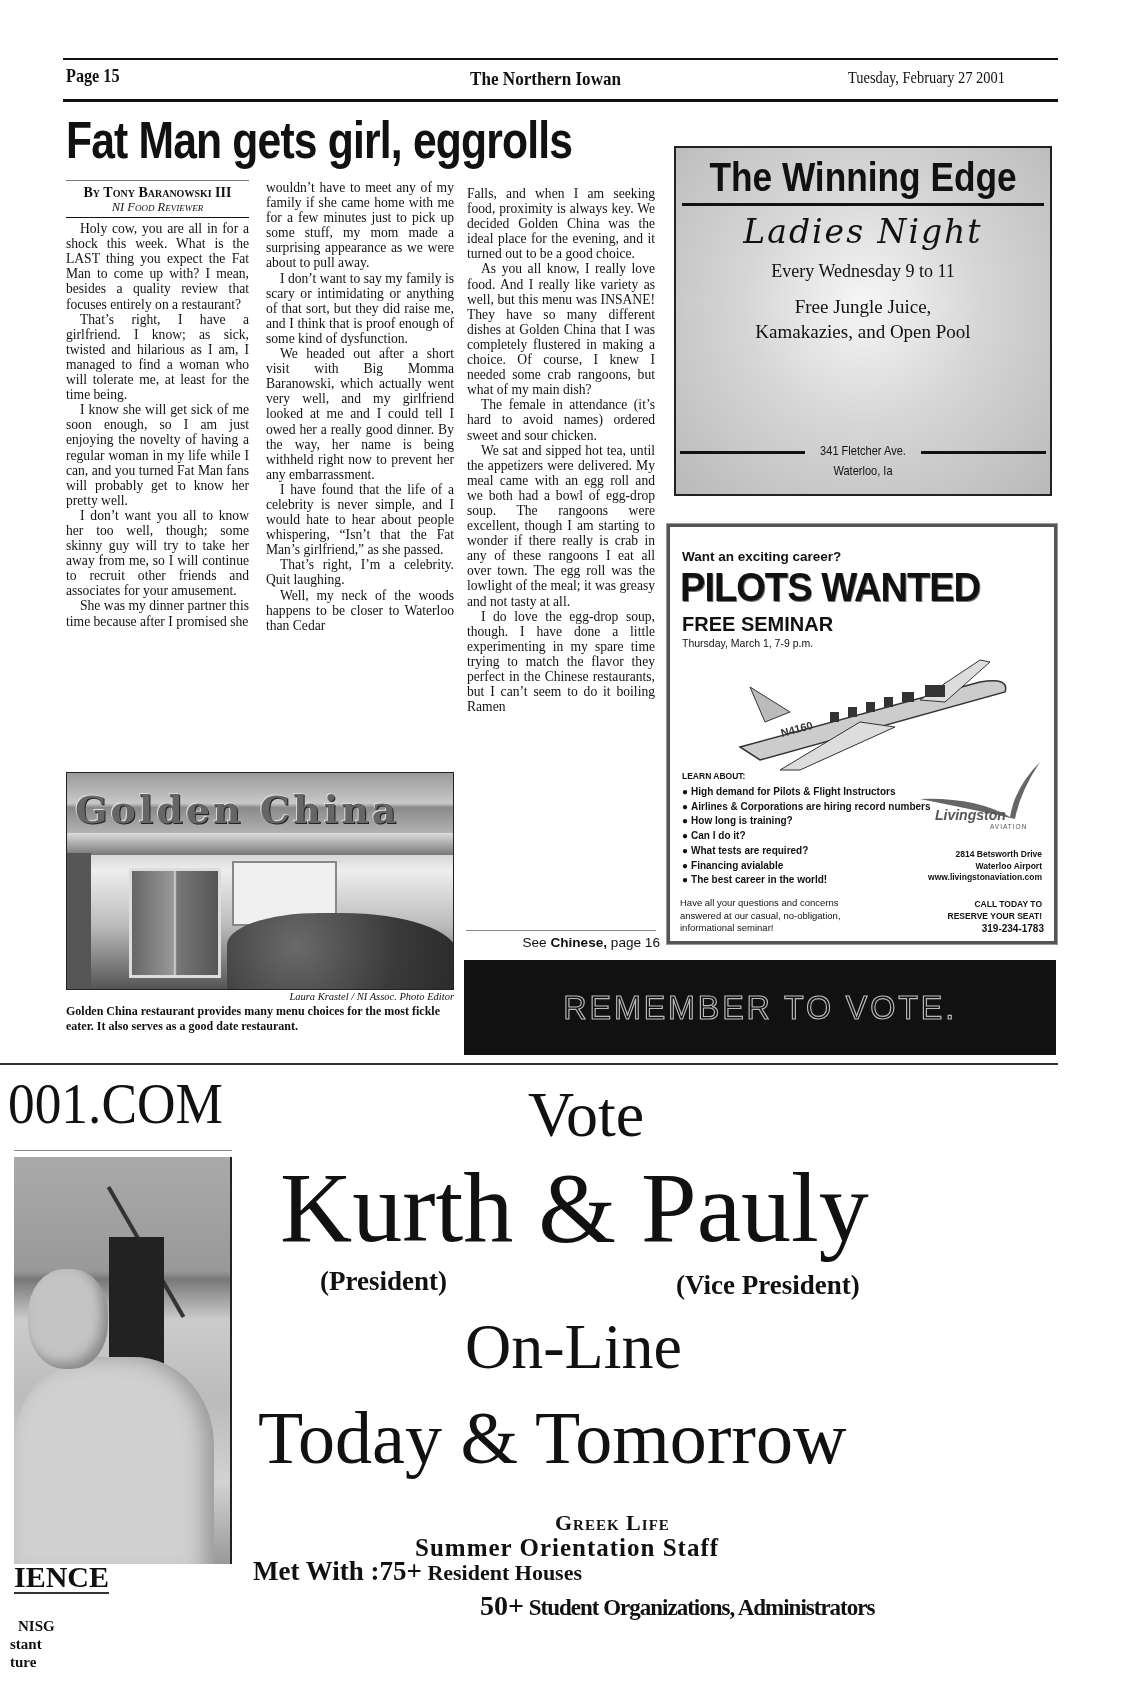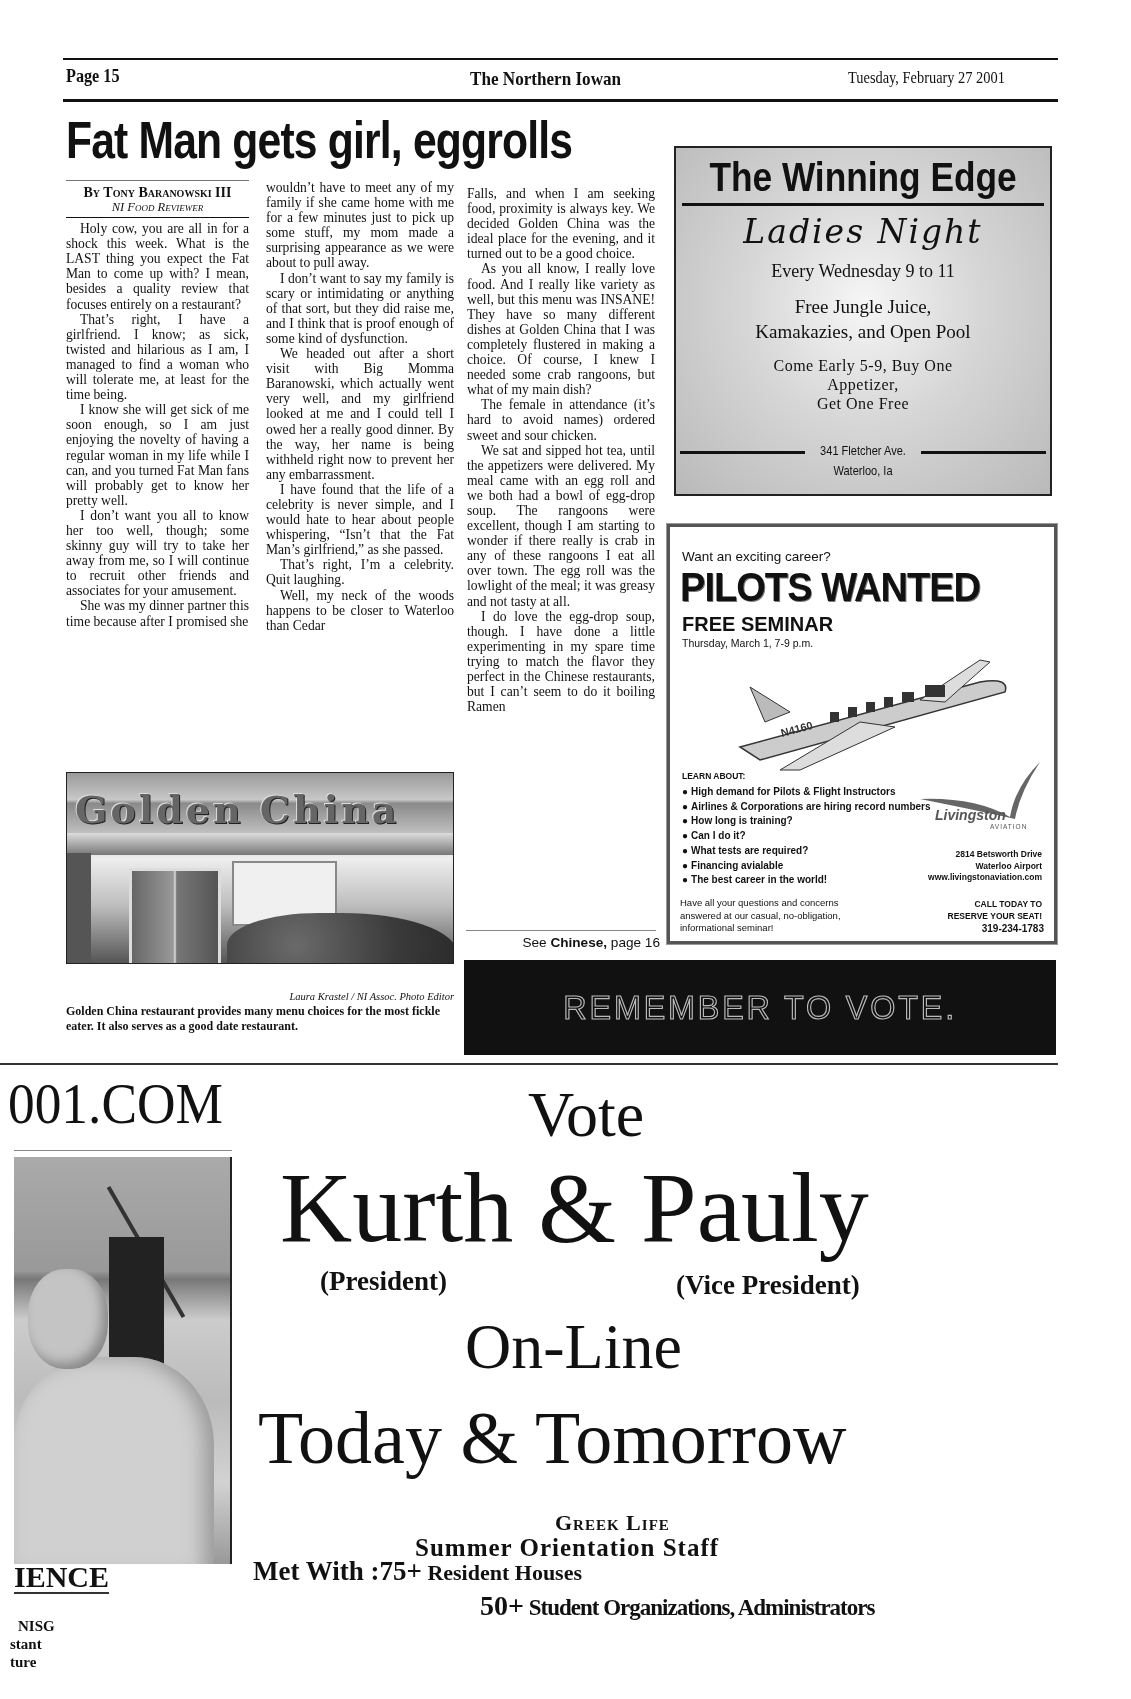--- a/index.html
+++ b/index.html
@@ -16,21 +16,21 @@
 
   
   .col { position: absolute; font-family: "Liberation Serif", serif; font-size: 13.6px; line-height: 15.1px; text-align: justify; }
   .col p { text-indent: 14px; }
   .col p.noindent { text-indent: 0; }
   .byline { text-align: center; font-weight: bold; font-size: 14px; line-height: 15px; font-variant: small-caps; }
   .byline-title { text-align: center; font-style: italic; font-size: 12.5px; font-variant: small-caps; border-bottom: 1.5px solid #111; padding-bottom: 2px; margin-bottom: 3px; }
   .thinrule { border-top: 1px solid #777; margin-bottom: 4px; }
 
   
-  .photo { position: absolute; left: 66px; top: 772px; width: 388px; height: 192px; border: 1px solid #222; background: linear-gradient(180deg, #9a9a9a 0%, #c8c8c8 14%, #8a8a8a 16%, #eee 45%, #bdbdbd 70%, #555 100%); overflow: hidden; }
+  .photo { position: absolute; left: 66px; top: 772px; width: 388px; height: 218px; border: 1px solid #222; background: linear-gradient(180deg, #9a9a9a 0%, #c8c8c8 14%, #8a8a8a 16%, #eee 45%, #bdbdbd 70%, #555 100%); overflow: hidden; }
   .photo-sign { position: absolute; left: 8px; top: 14px; font-family: "DejaVu Serif", serif; font-weight: bold; font-size: 38px; letter-spacing: 3px; color: #666; text-shadow: 1px 1px 0 #222, -1px -1px 0 #ddd; }
   .photo-awning { position: absolute; left: 0; top: 60px; width: 100%; height: 22px; background: linear-gradient(#ddd, #777); }
   .photo-door { position: absolute; left: 62px; top: 95px; width: 92px; height: 110px; border: 3px solid #ddd; background: linear-gradient(90deg, #666 0%, #999 48%, #ddd 50%, #777 52%, #555 100%); }
   .photo-window { position: absolute; left: 165px; top: 88px; width: 105px; height: 65px; background: #f0f0f0; border: 2px solid #888; }
   .photo-bush { position: absolute; left: 160px; top: 140px; width: 230px; height: 80px; border-radius: 40% 50% 0 0; background: radial-gradient(circle at 30% 40%, #6a6a6a, #3a3a3a 60%, #2a2a2a); }
   .photo-wall { position: absolute; left: 0; top: 80px; width: 24px; height: 140px; background: #555; }
   .credit { position: absolute; left: 66px; top: 991px; width: 388px; text-align: right; font-family: "Liberation Serif", serif; font-style: italic; font-size: 10.5px; }
   .caption { position: absolute; left: 66px; top: 1004px; width: 388px; font-family: "Liberation Serif", serif; font-weight: bold; font-size: 12px; line-height: 15px; }
 
   .seealso { position: absolute; left: 470px; top: 935px; width: 190px; text-align: right; font-family: Liberation Sans, sans-serif; font-size: 13.6px; }
@@ -43,21 +43,21 @@
   .we-ladies { font-family: "DejaVu Serif", serif; font-style: italic; font-size: 33px; margin-top: 6px; letter-spacing: 2px; }
   .we-every { font-size: 18px; margin-top: 10px; }
   .we-free { font-size: 19px; line-height: 25px; margin-top: 12px; }
   .we-come { font-size: 16px; line-height: 19px; margin-top: 12px; letter-spacing: 0.5px; }
   .we-addr { position: absolute; bottom: 36px; left: 0; right: 0; font-family: "Liberation Sans", sans-serif; font-size: 13px; transform: scaleX(0.85); }
   .we-city { position: absolute; bottom: 16px; left: 0; right: 0; font-family: "Liberation Sans", sans-serif; font-size: 13px; transform: scaleX(0.85); }
   .we-line { position: absolute; bottom: 40px; height: 3px; background: #111; width: 125px; }
 
   
   .pilots { position: absolute; left: 667px; top: 524px; width: 390px; height: 420px; border: 3px solid #555; outline: 1px solid #999; background: #fff; font-family: "Liberation Sans", sans-serif; }
-  .pl-want { position: absolute; left: 12px; top: 22px; font-weight: normal; font-size: 13.5px; }
+  .pl-want { position: absolute; left: 12px; top: 22px; font-weight: bold; font-size: 13.5px; }
   .pl-big { position: absolute; left: 10px; top: 38px; font-weight: bold; font-size: 40px; letter-spacing: -1px; transform: scaleX(0.95); transform-origin: left; text-shadow: 1px 1px 0 #777; }
   .pl-seminar { position: absolute; left: 12px; top: 86px; font-weight: bold; font-size: 20px; }
   .pl-date { position: absolute; left: 12px; top: 110px; font-size: 10.5px; }
   .pl-plane { position: absolute; left: 50px; top: 115px; width: 300px; height: 130px; }
   .pl-learn { position: absolute; left: 12px; top: 244px; font-weight: bold; font-size: 8.5px; }
   .pl-list { position: absolute; left: 12px; top: 258px; list-style: none; font-size: 10px; font-weight: bold; line-height: 14.7px; }
   .pl-list li::before { content: "\25CF"; margin-right: 3px; }
   .pl-logo { position: absolute; left: 265px; top: 280px; font-style: italic; font-weight: bold; font-size: 14px; color: #555; }
   .pl-logo-sub { position: absolute; left: 320px; top: 296px; font-size: 6.5px; letter-spacing: 1px; color: #555; }
   .pl-bird { position: absolute; left: 245px; top: 230px; width: 130px; height: 70px; }
@@ -154,25 +154,20 @@
 <div class="caption">Golden China restaurant provides many menu choices for the most fickle eater. It also serves as a good date restaurant.</div>
 
 <div class="we">
   <div class="we-title">The Winning Edge</div>
   <div class="we-bar"></div>
   <div class="we-ladies">Ladies Night</div>
   <div class="we-every">Every Wednesday 9 to 11</div>
   <div class="we-free">
     <div>Free Jungle Juice,</div>
     <div>Kamakazies, and Open Pool</div>
-  </div>
-  <div class="we-come">
-    <div>Come Early 5-9, Buy One</div>
-    <div>Appetizer,</div>
-    <div>Get One Free</div>
   </div>
   <div class="we-line" style="left:4px;"></div>
   <div class="we-line" style="right:4px;"></div>
   <div class="we-addr">341 Fletcher Ave.</div>
   <div class="we-city">Waterloo, Ia</div>
 </div>
 
 <div class="pilots">
   <div class="pl-want">Want an exciting career?</div>
   <div class="pl-big">PILOTS WANTED</div>

